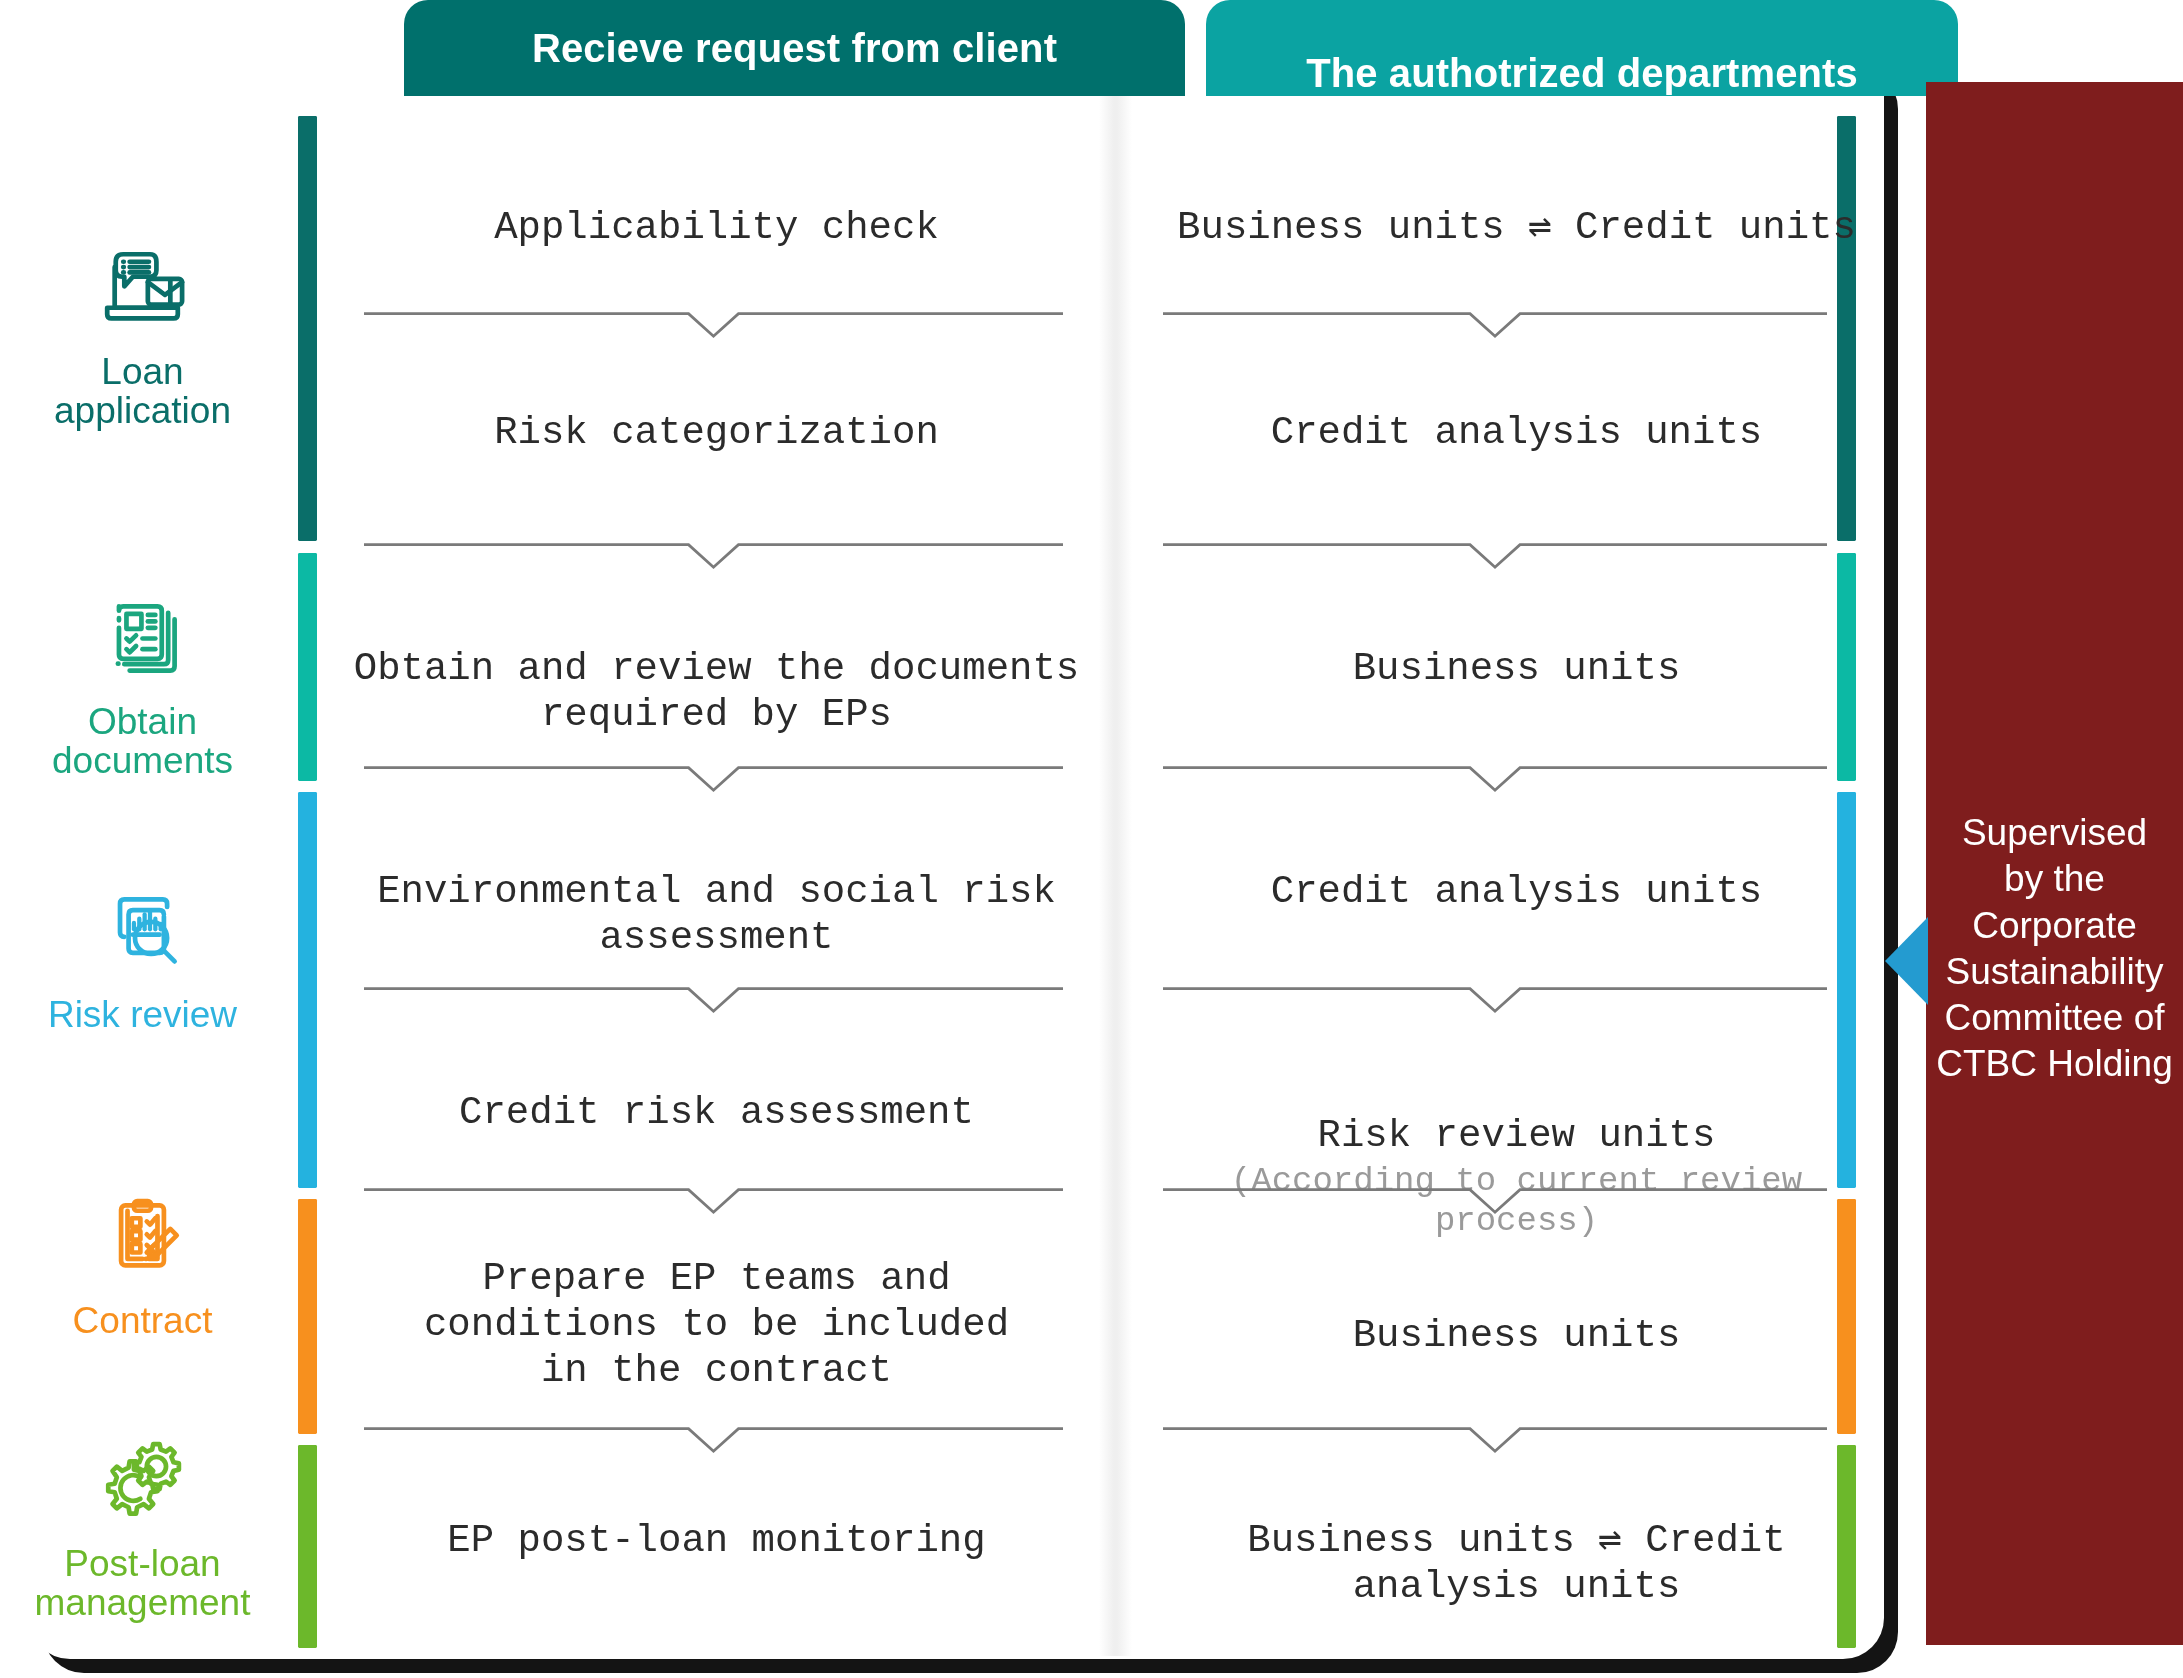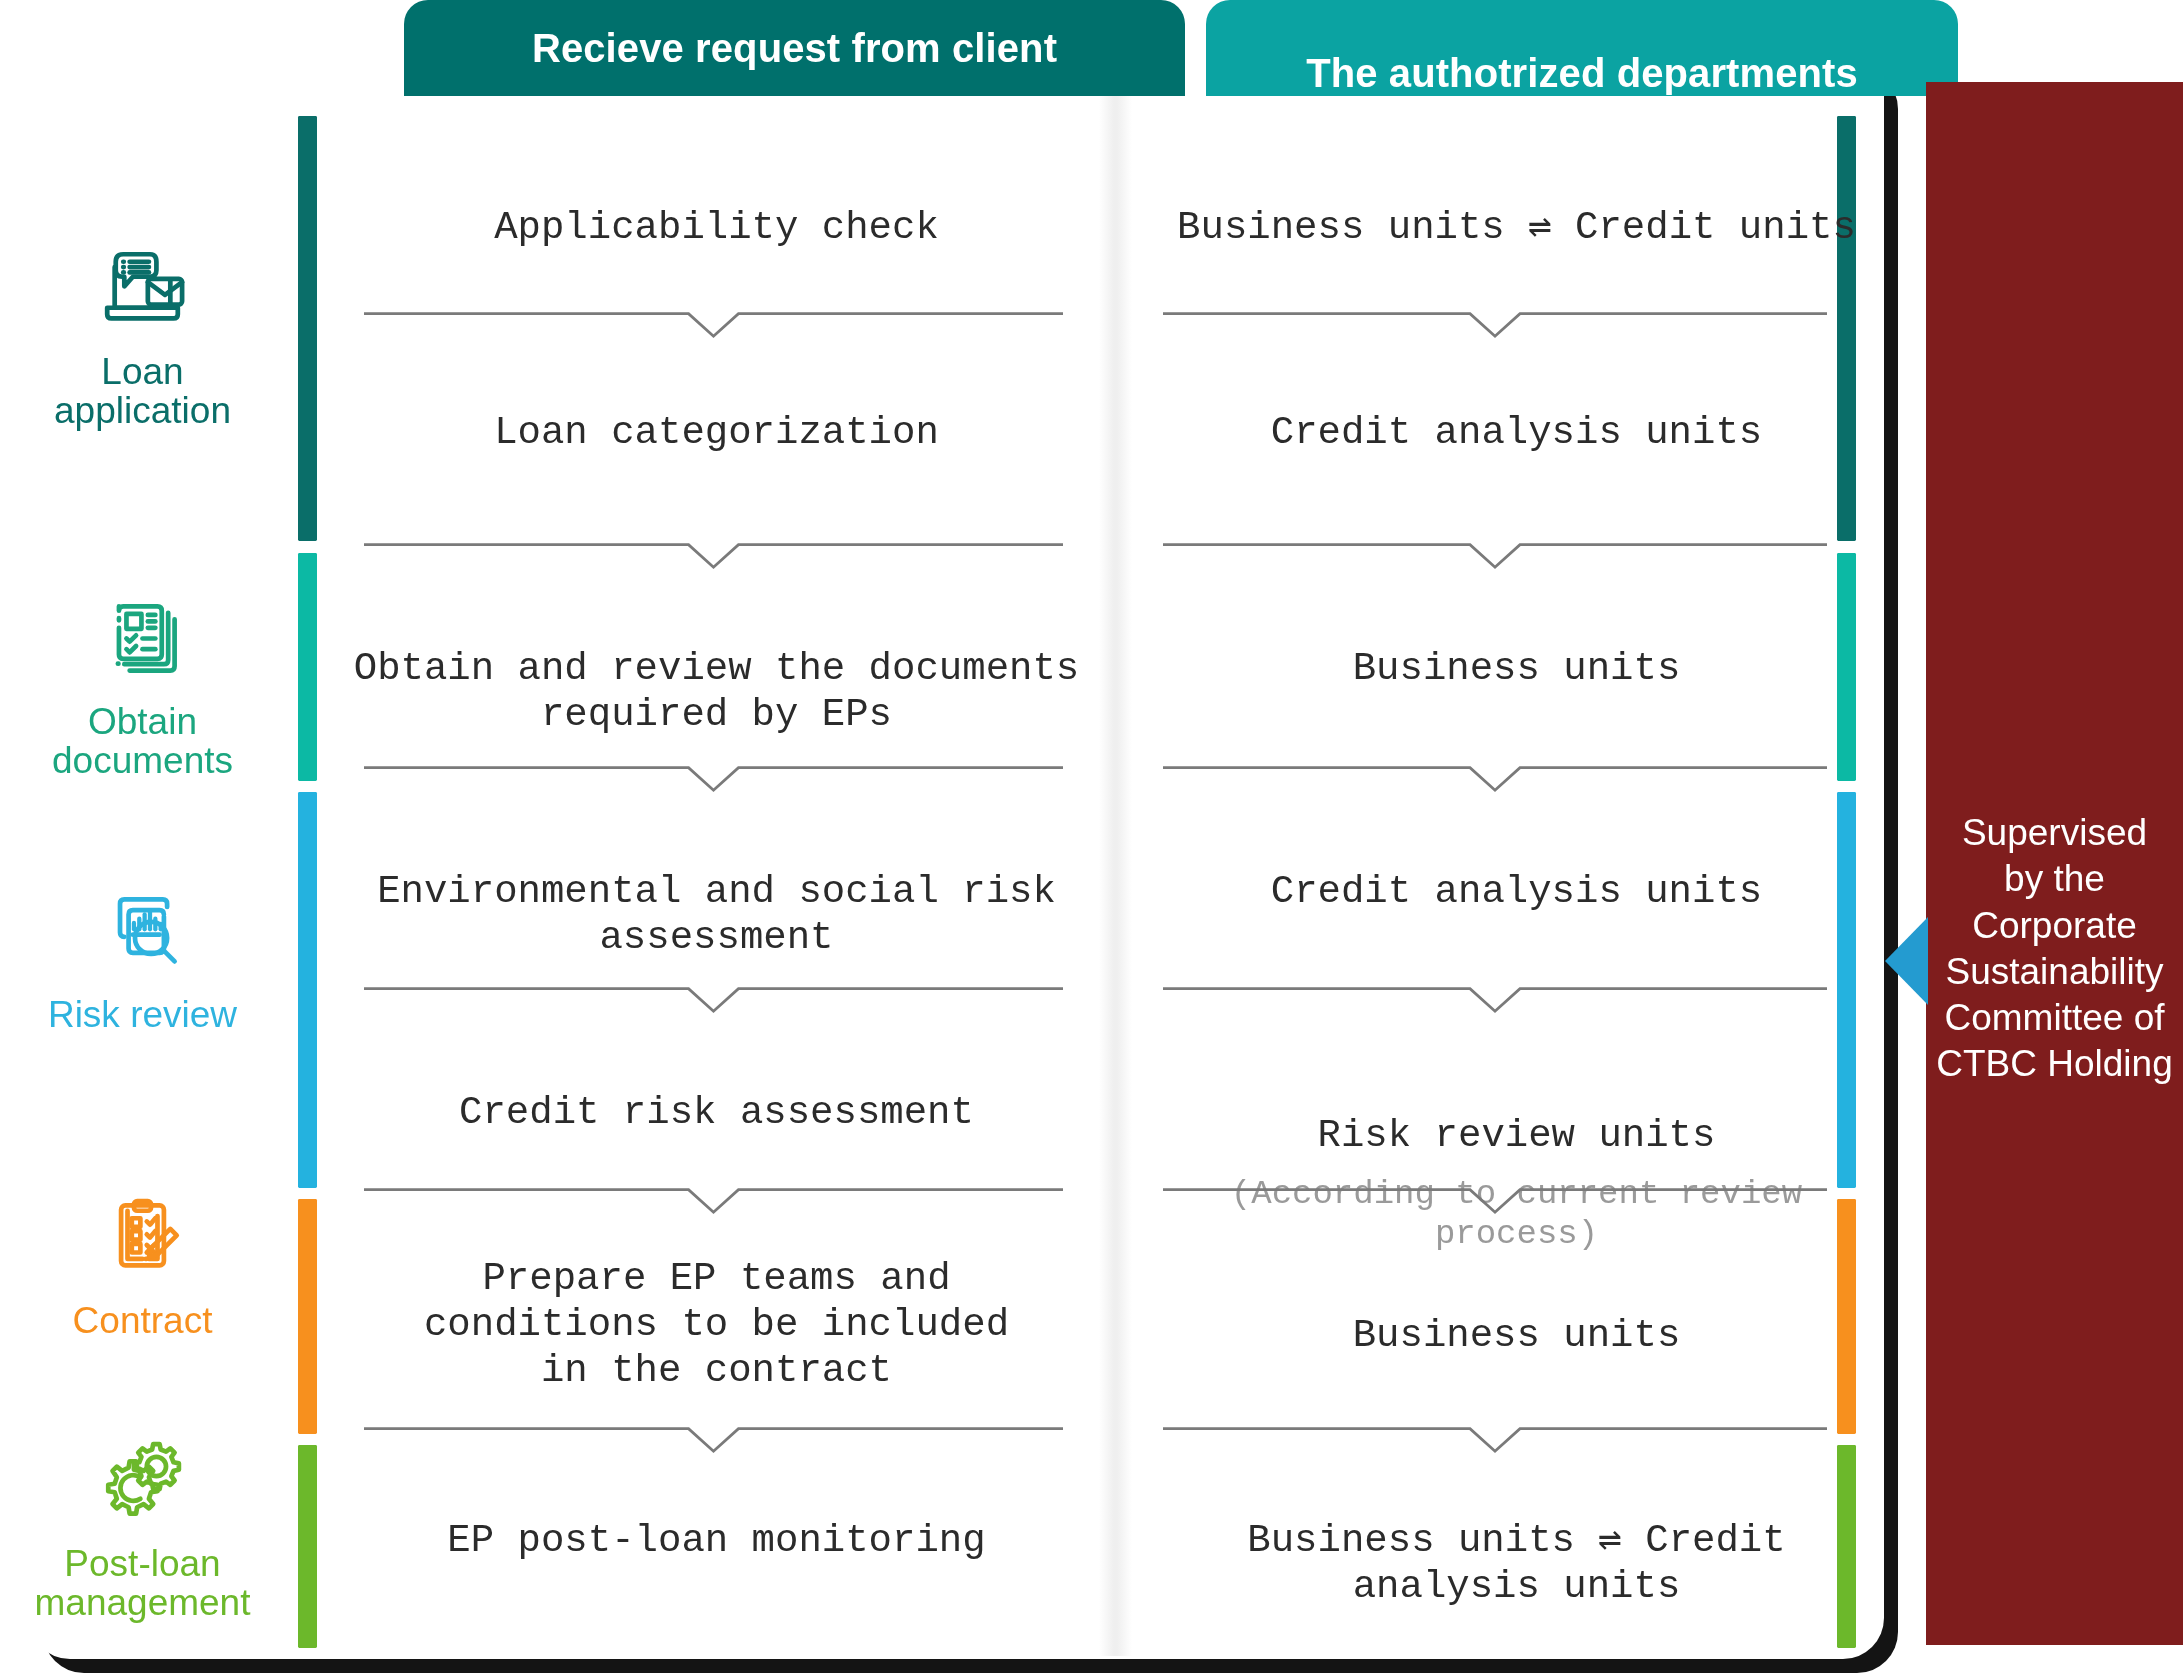--- a/index.html
+++ b/index.html
@@ -32,21 +32,21 @@
   .side-icon{width:107px;height:107px;display:block;}
   .side-label{margin-top:10px;text-align:center;font-size:37px;line-height:1.06;
     font-weight:400;white-space:pre-line;}
 
   
   .cbar{position:absolute;width:18.6px;border-radius:1.4px;}
 
   
   .row-text{position:absolute;text-align:center;color:#2b2b2b;font-size:39px;
     line-height:1.18;font-weight:400;white-space:pre-line;font-family:Liberation Mono, monospace;}
-  .row-sub{display:block;color:#9a9a9a;font-size:34px;line-height:1.18;margin-top:15px;text-align:center;}
+  .row-sub{display:block;color:#9a9a9a;font-size:34px;line-height:1.18;margin-top:2px;text-align:center;}
   .col-mid{left:335px;width:763px;}
   .col-right{left:1156px;width:721px;}
 
   
   .divider{position:absolute;height:31px;}
   .divider svg{display:block;width:100%;height:100%;overflow:visible;}
 
   
   #supervision{position:absolute;left:1926px;top:82px;width:257px;height:1563px;
     background:#7f1d1d;}
@@ -176,21 +176,21 @@
   <div class="cbar" style="left:298px;top:1199px;height:235px;background:#F7901E"></div>
   <div class="cbar" style="left:298px;top:1445px;height:203px;background:#6CB82B"></div>
 
   <div class="cbar" style="left:1837px;top:116px;height:425px;background:#0A6E69"></div>
   <div class="cbar" style="left:1837px;top:553px;height:228px;background:#0CB9A4"></div>
   <div class="cbar" style="left:1837px;top:792px;height:396px;background:#24B2DF"></div>
   <div class="cbar" style="left:1837px;top:1199px;height:235px;background:#F7901E"></div>
   <div class="cbar" style="left:1837px;top:1445px;height:203px;background:#6CB82B"></div>
 
   <div class="row-text col-mid" style="top:205px;">Applicability check</div>
-  <div class="row-text col-mid" style="top:410px;">Loan categorization</div>
+  <div class="row-text col-mid" style="top:410px;">Risk categorization</div>
   <div class="row-text col-mid" style="top:646px;">Obtain and review the documents required by EPs</div>
   <div class="row-text col-mid" style="top:869px;">Environmental and social risk assessment</div>
   <div class="row-text col-mid" style="top:1090px;">Credit risk assessment</div>
   <div class="row-text col-mid" style="top:1256px;">Prepare EP teams and
 conditions to be included
 in the contract</div>
   <div class="row-text col-mid" style="top:1518px;">EP post-loan monitoring</div>
 
   <div class="row-text col-right" style="top:205px;">Business units ⇌ Credit units</div>
   <div class="row-text col-right" style="top:410px;">Credit analysis units</div>

